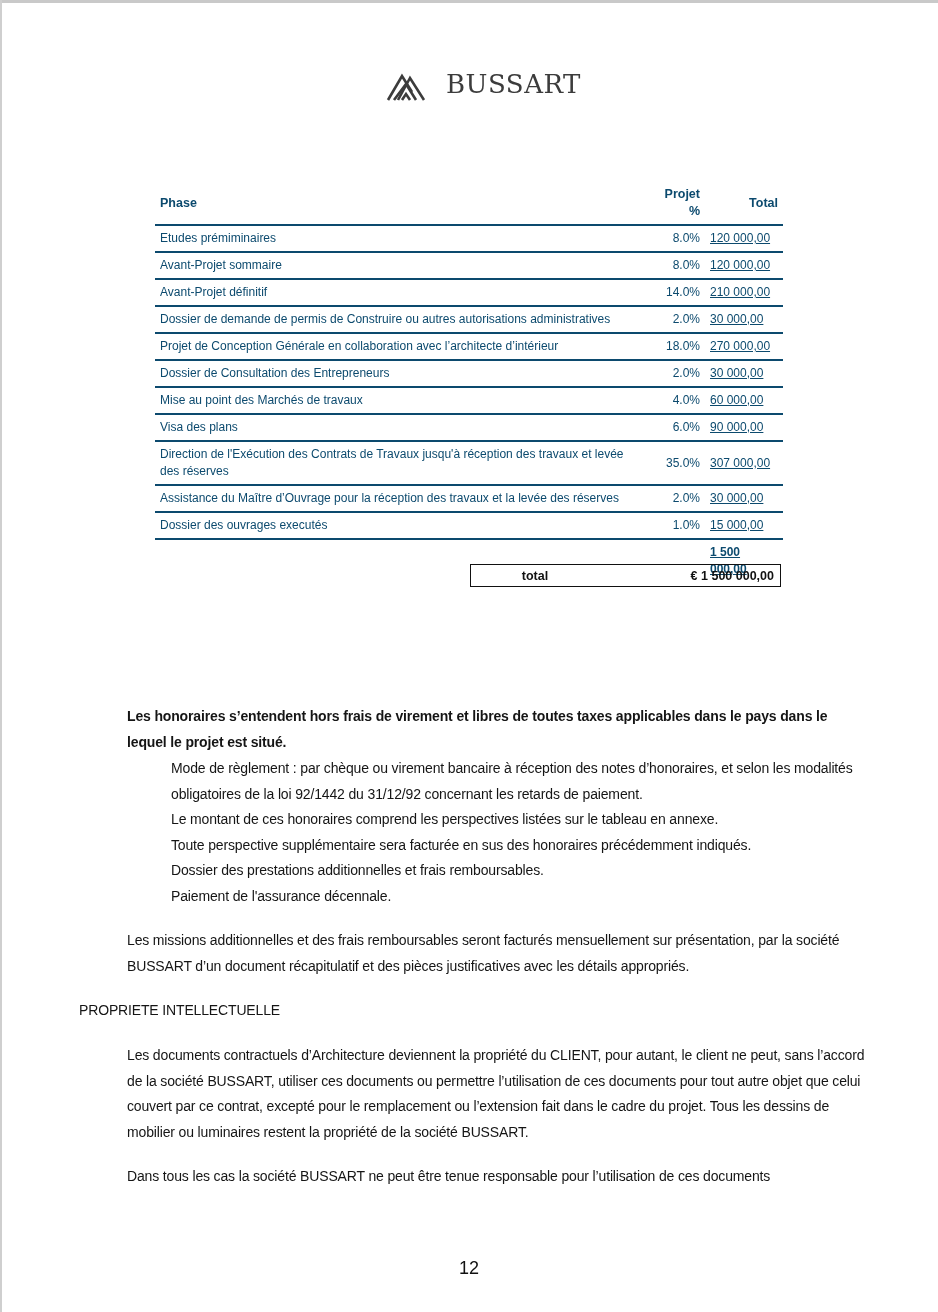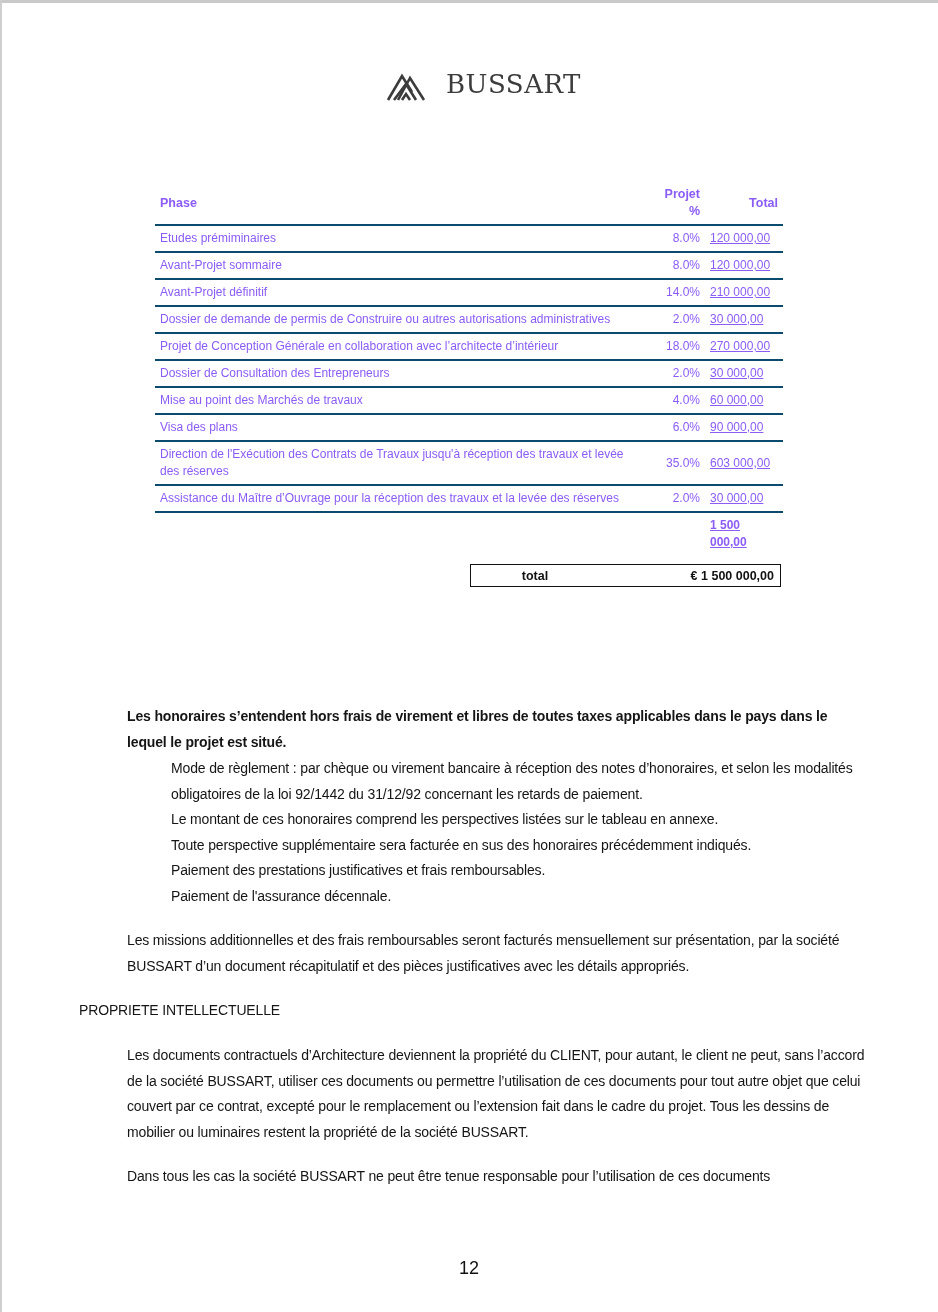--- a/index.html
+++ b/index.html
@@ -14,21 +14,21 @@
 
   .logo { position: absolute; left: 386px; top: 66px; height: 36px; display: flex; align-items: center; }
   .logo svg { display: block; }
   .logo-text {
     font-family: "DejaVu Serif", "Liberation Serif", serif;
     font-size: 26px; letter-spacing: 0.5px; color: #3c3c3c; margin-left: 20px; line-height: 36px;
   }
 
   .fees-table {
     position: absolute; left: 155px; top: 182px; width: 628px;
-    border-collapse: collapse; font-size: 12px; color: #8b5cf6;
+    border-collapse: collapse; font-size: 12px; color: #0c4a6e;
   }
   .fees-table th { font-weight: bold; font-size: 12.5px; padding: 4px 5px; line-height: 17px; }
   .fees-table td { padding: 4px 5px; line-height: 17px; border-top: 2px solid #0c4a6e; vertical-align: middle; }
   .fees-table thead th { border-bottom: 0; }
   .col-phase { text-align: left; }
   .col-pct { text-align: right; width: 44px; }
   .col-total { text-align: left; width: 68px; white-space: nowrap; text-decoration: underline; }
   .th-phase { text-align: left; vertical-align: middle; }
   .th-pct { text-align: right; width: 44px; }
   .th-total { text-align: right; vertical-align: middle; }
@@ -123,26 +123,31 @@
         <td class="col-total">60 000,00</td>
       </tr>
       <tr>
         <td class="col-phase">Visa des plans</td>
         <td class="col-pct">6.0%</td>
         <td class="col-total">90 000,00</td>
       </tr>
       <tr>
         <td class="col-phase">Direction de l'Exécution des Contrats de Travaux jusqu'à réception des travaux et levée des réserves</td>
         <td class="col-pct">35.0%</td>
-        <td class="col-total">603 000,00</td>
+        <td class="col-total">307 000,00</td>
       </tr>
       <tr>
         <td class="col-phase">Assistance du Maître d’Ouvrage pour la réception des travaux et la levée des réserves</td>
         <td class="col-pct">2.0%</td>
         <td class="col-total">30 000,00</td>
+      </tr>
+      <tr>
+        <td class="col-phase">Dossier des ouvrages executés</td>
+        <td class="col-pct">1.0%</td>
+        <td class="col-total">15 000,00</td>
       </tr>
     </tbody>
   <tbody>
     <tr class="subtotal-row">
       <td></td>
       <td></td>
       <td class="col-total subtotal-val">1 500 000,00</td>
     </tr>
   </tbody>
 </table>
@@ -153,21 +158,21 @@
 </div>
 
 <div class="body-text" style="top: 704px; font-weight: bold;">
   <p>Les honoraires s’entendent hors frais de virement et libres de toutes taxes applicables dans le pays dans le lequel le projet est situé.</p>
 </div>
 
 <div class="body-text" style="top: 756px; margin-left: 44px;">
   <p>Mode de règlement : par chèque ou virement bancaire à réception des notes d’honoraires, et selon les modalités obligatoires de la loi 92/1442 du 31/12/92 concernant les retards de paiement.</p>
   <p>Le montant de ces honoraires comprend les perspectives listées sur le tableau en annexe.</p>
   <p>Toute perspective supplémentaire sera facturée en sus des honoraires précédemment indiqués.</p>
-  <p>Paiement des prestations justificatives et frais remboursables.</p>
+  <p>Dossier des prestations additionnelles et frais remboursables.</p>
   <p>Paiement de l'assurance décennale.</p>
 </div>
 
 <div class="body-text" style="top: 928px;">
   <p>Les missions additionnelles et des frais remboursables seront facturés mensuellement sur présentation, par la société BUSSART d’un document récapitulatif et des pièces justificatives avec les détails appropriés.</p>
 </div>
 
 <div class="heading-ip">PROPRIETE INTELLECTUELLE</div>
 
 <div class="body-text" style="top: 1043px;">

